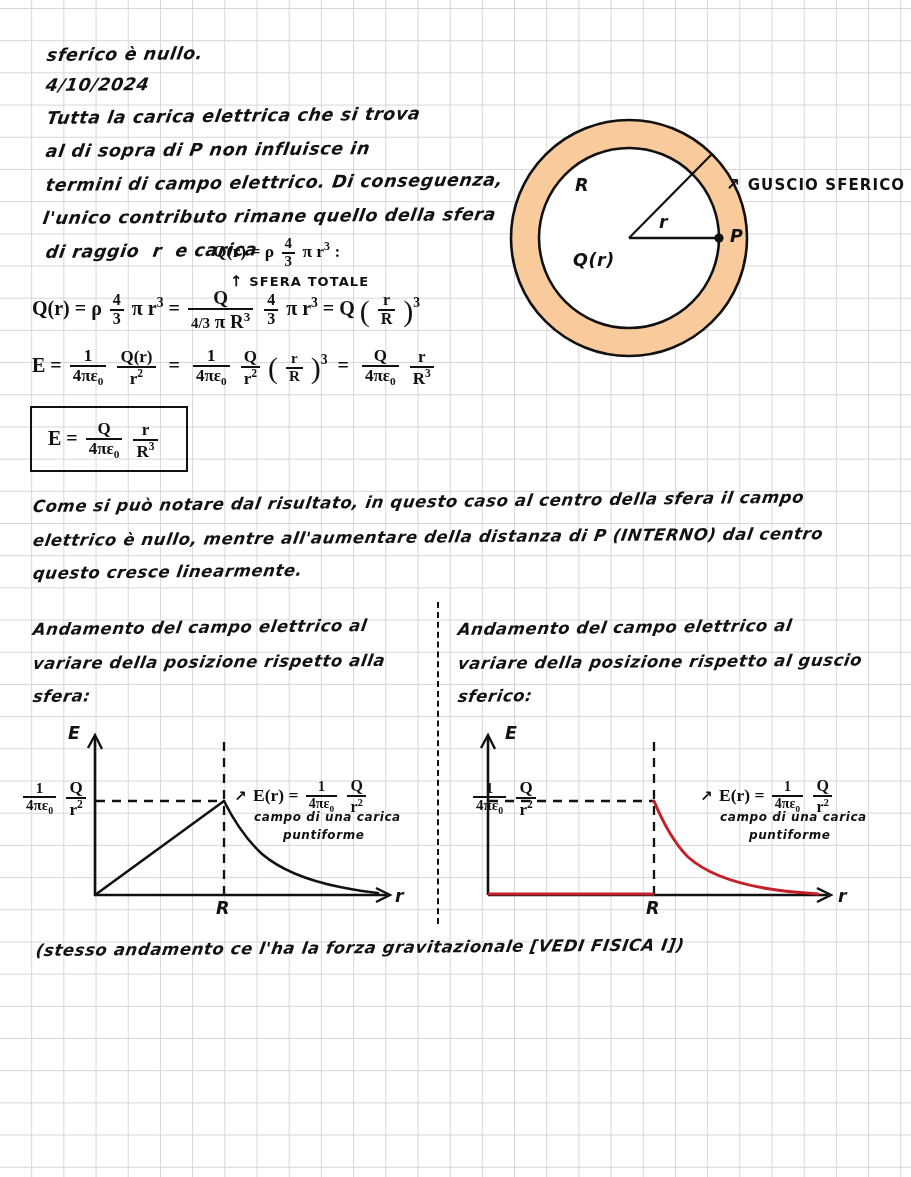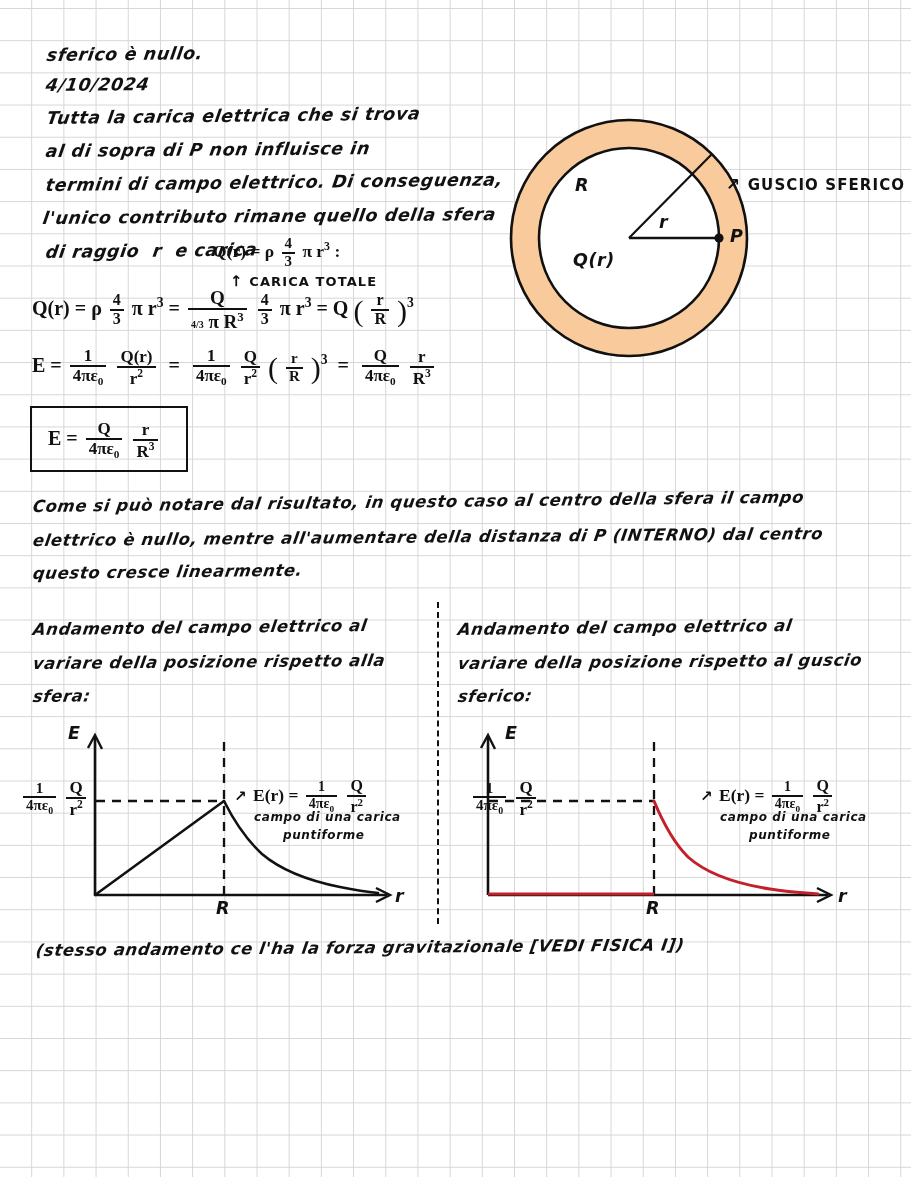--- a/index.html
+++ b/index.html
@@ -93,21 +93,21 @@
 
   <div class="hw it t17 sk1" style="left:46px;top:242px;">di raggio&nbsp; r &nbsp;e carica</div>
   <div class="math t17" style="left:213px;top:236px;">
     Q(r) = ρ
     <span class="frac" style="font-size:15px;"><span class="num">4</span><span class="den">3</span></span>
     π r<span class="sup">3</span> :
   </div>
 
   <div class="hw cap t13" style="left:230px;top:272px;">
     <span style="display:inline-block;transform:rotate(-45deg);font-size:15px;">↗</span>
-    <span>CARICA TOTALE</span>
+    <span>SFERA TOTALE</span>
   </div>
 
   <div id="annulus">
     <svg width="240" height="240" viewBox="0 0 240 240">
       <circle cx="120" cy="120" r="118" fill="#f9cb9c" stroke="#111" stroke-width="2.6"></circle>
       <circle cx="120" cy="120" r="90" fill="#ffffff" stroke="#111" stroke-width="2.6"></circle>
 
       <line x1="120" y1="120" x2="203" y2="36" stroke="#111" stroke-width="2.2"></line>
 
       <line x1="120" y1="120" x2="210" y2="120" stroke="#111" stroke-width="2.6"></line>
@@ -123,21 +123,21 @@
     <span style="display:inline-block;font-size:17px;">↗</span>
     <span>GUSCIO  SFERICO</span>
   </div>
 
   <div class="math t20" style="left:32px;top:288px;">
     Q(r) = ρ
     <span class="frac" style="font-size:16px;"><span class="num">4</span><span class="den">3</span></span>
     π r<span class="sup">3</span> =
     <span class="frac" style="font-size:19px;">
       <span class="num">Q</span>
-      <span class="den"><span style="font-size:10px;">4/3</span> π R<span class="sup">3</span></span>
+      <span class="den"><span style="font-size:15px;">4/3</span> π R<span class="sup">3</span></span>
     </span>
     <span class="frac" style="font-size:16px;"><span class="num">4</span><span class="den">3</span></span>
     π r<span class="sup">3</span> = Q
     <span class="paren">(</span>
     <span class="frac" style="font-size:16px;"><span class="num">r</span><span class="den">R</span></span>
     <span class="paren">)</span><span class="sup">3</span>
   </div>
 
   <div class="math t20" style="left:32px;top:347px;">
     E =

